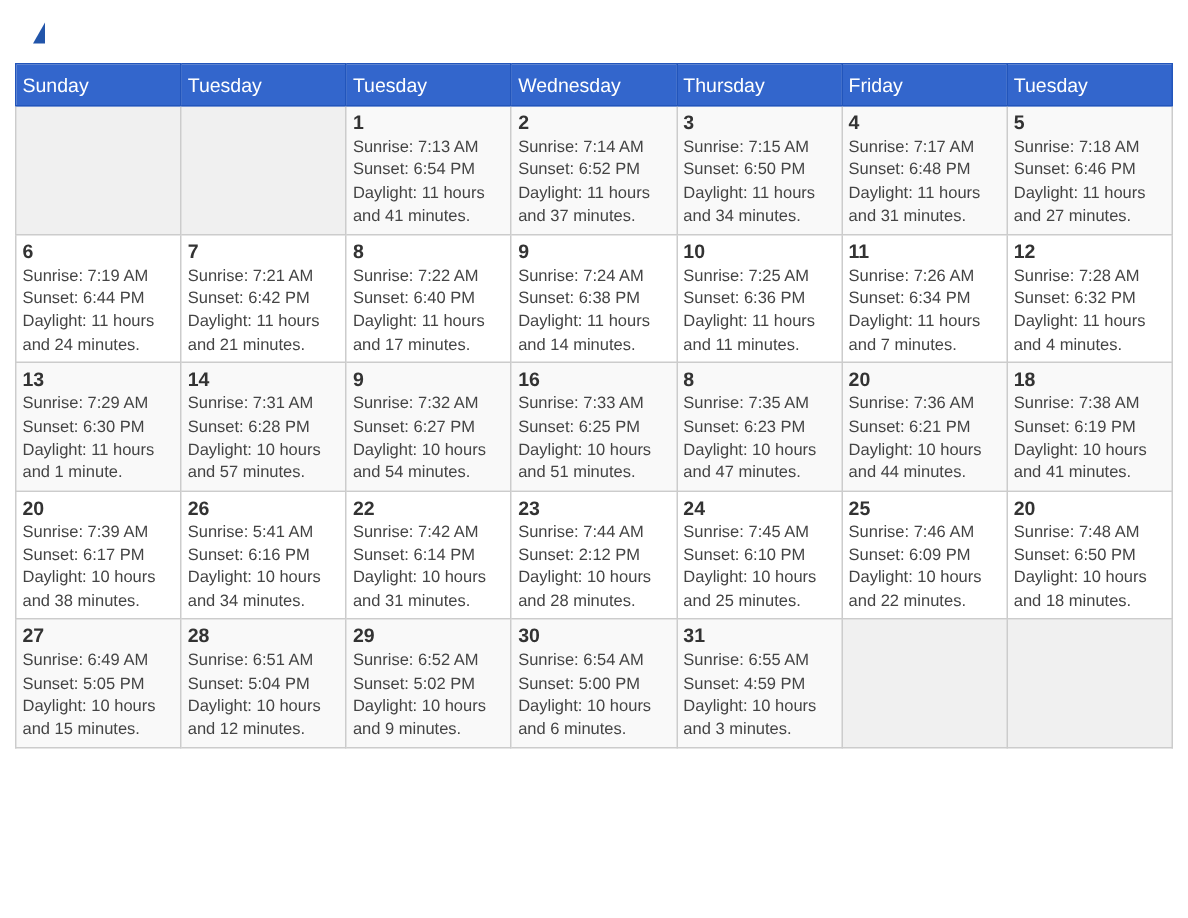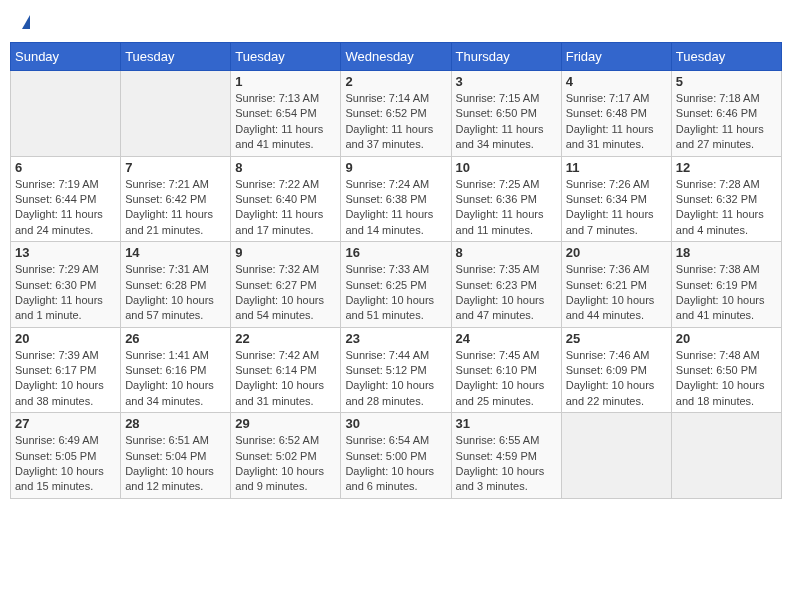--- a/index.html
+++ b/index.html
@@ -250,34 +250,34 @@
       </tr>
       <tr>
         <td>
           <span class="day-number">20</span>
           <div class="day-info">Sunrise: 7:39 AM
 Sunset: 6:17 PM
 Daylight: 10 hours and 38 minutes.</div>
         </td>
         <td>
           <span class="day-number">26</span>
-          <div class="day-info">Sunrise: 1:41 AM
+          <div class="day-info">Sunrise: 5:41 AM
 Sunset: 6:16 PM
 Daylight: 10 hours and 34 minutes.</div>
         </td>
         <td>
           <span class="day-number">22</span>
           <div class="day-info">Sunrise: 7:42 AM
 Sunset: 6:14 PM
 Daylight: 10 hours and 31 minutes.</div>
         </td>
         <td>
           <span class="day-number">23</span>
           <div class="day-info">Sunrise: 7:44 AM
-Sunset: 5:12 PM
+Sunset: 2:12 PM
 Daylight: 10 hours and 28 minutes.</div>
         </td>
         <td>
           <span class="day-number">24</span>
           <div class="day-info">Sunrise: 7:45 AM
 Sunset: 6:10 PM
 Daylight: 10 hours and 25 minutes.</div>
         </td>
         <td>
           <span class="day-number">25</span>

